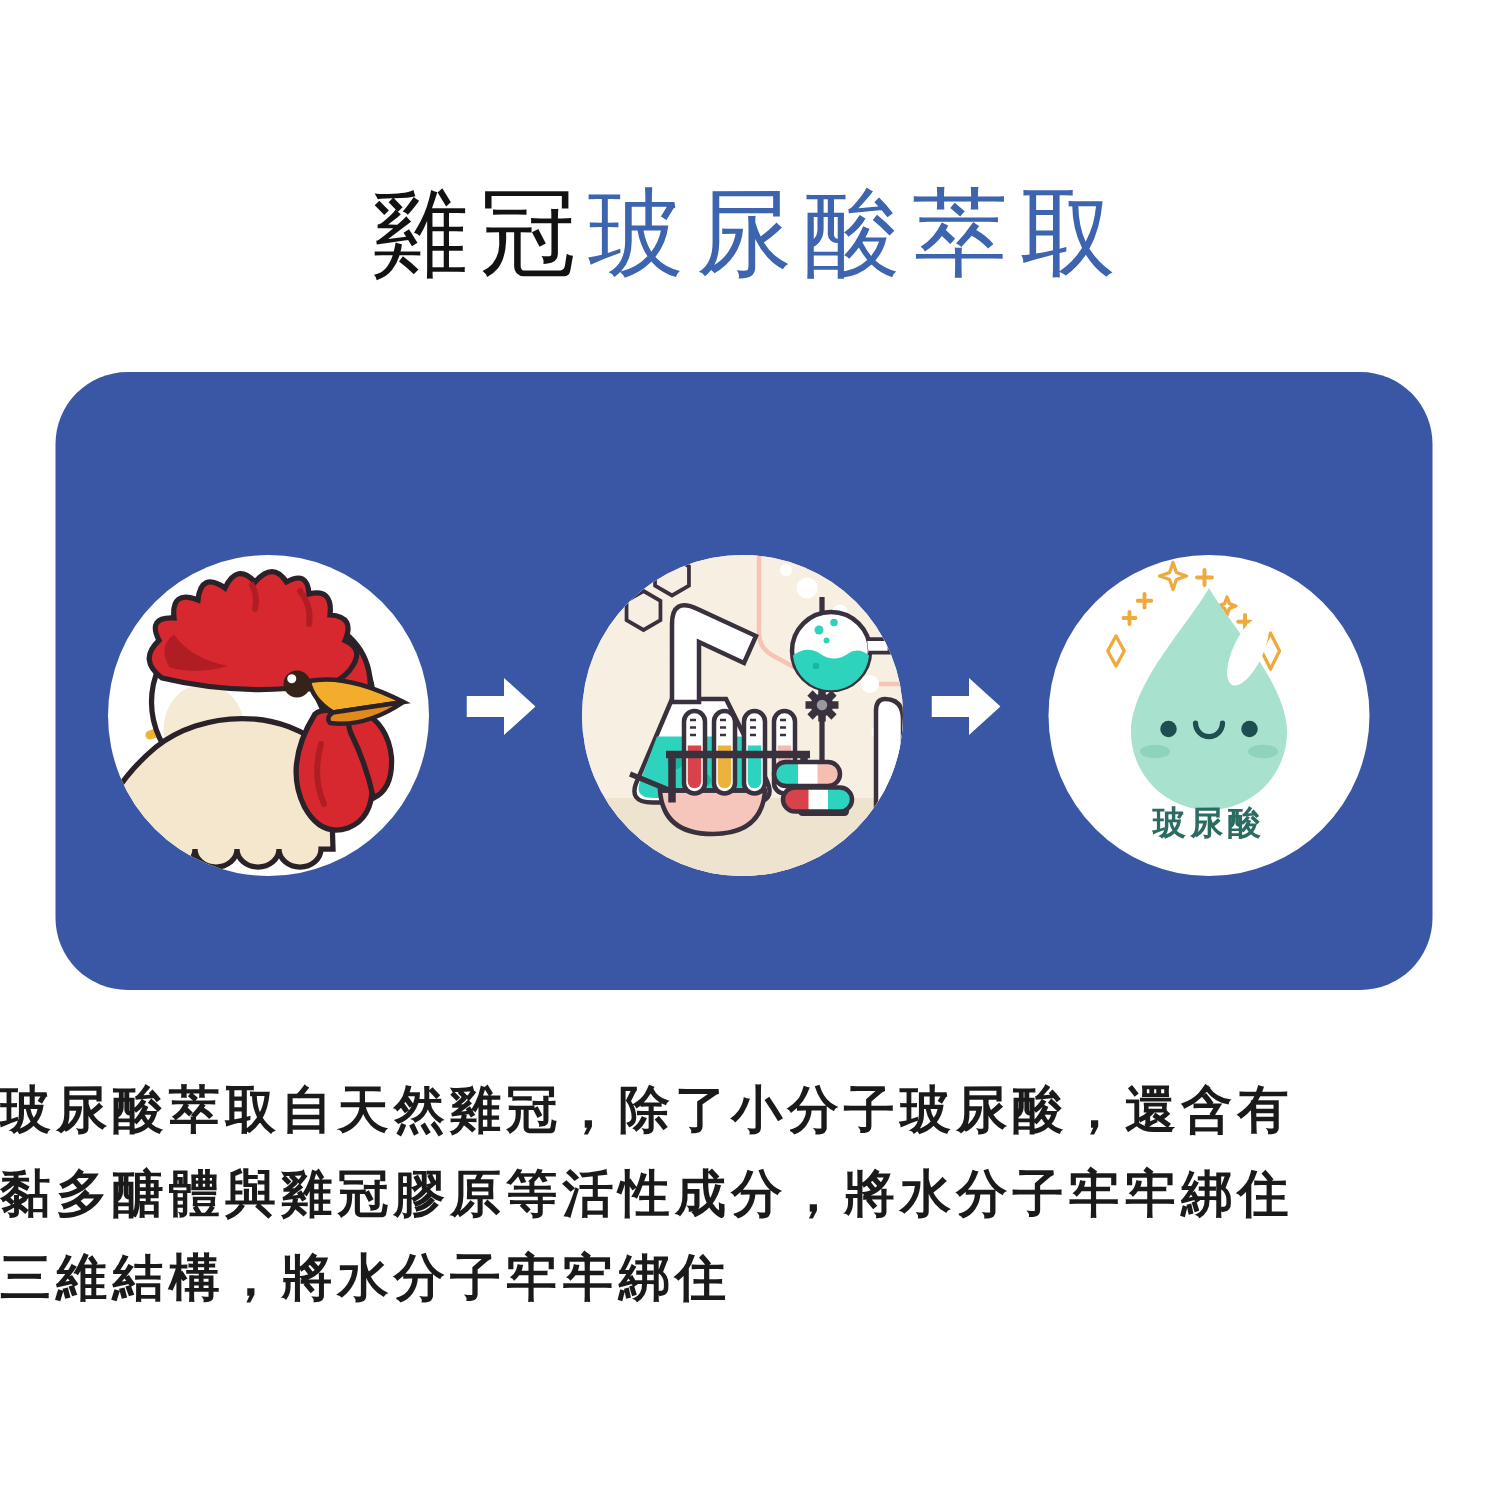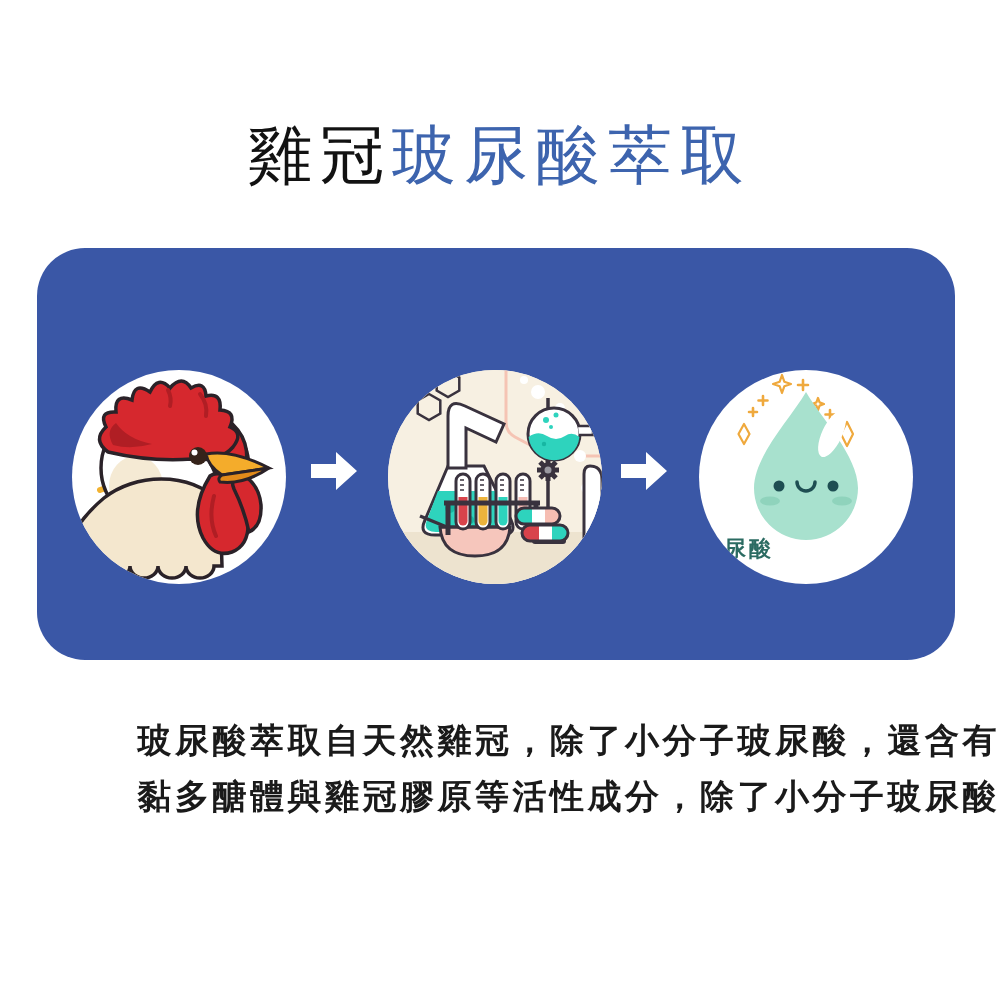--- a/index.html
+++ b/index.html
@@ -31,25 +31,25 @@
     background:#ffffff;overflow:hidden;
   }
   .circle svg{display:block;width:214px;height:214px;}
   .c1{left:35px;}
   .c2{left:351px;background:#F7F0E2;}
   .c3{left:662px;}
   .arrow{position:absolute;top:204px;width:46px;height:38px;}
   .a1{left:274px;}
   .a2{left:584px;}
   .drop-label{
-    position:absolute;left:0;right:0;bottom:20px;text-align:left;
+    position:absolute;left:0;right:0;bottom:20px;text-align:center;
     font-size:22px;font-weight:700;color:var(--label-teal);letter-spacing:3px;
   }
   .desc{
-    position:absolute;top:712px;left:0;width:1000px;text-align:right;
+    position:absolute;top:712px;left:0;width:1000px;text-align:left;
     font-size:34px;font-weight:700;color:var(--text-black);
     letter-spacing:3.5px;line-height:56px;white-space:nowrap;
   }
 </style>
 </head>
 <body>
 
 <div class="title">
   <span class="dark">雞冠</span><span class="blue">玻尿酸萃取</span>
 </div>
@@ -241,14 +241,15 @@
         <ellipse cx="143" cy="131" rx="10" ry="4.5" fill="#8FD3BC"></ellipse>
       </g>
     </svg>
     <div class="drop-label">玻尿酸</div>
   </div>
 
 </div>
 
 <div class="desc">
   <div>玻尿酸萃取自天然雞冠，除了小分子玻尿酸，還含有</div>
-  <div>黏多醣體與雞冠膠原等活性成分，除了小分子玻尿酸</div>
+  <div>黏多醣體與雞冠膠原等活性成分，將水分子牢牢綁住</div>
+  <div>三維結構，將水分子牢牢綁住</div>
 </div>
 
 </body></html>

